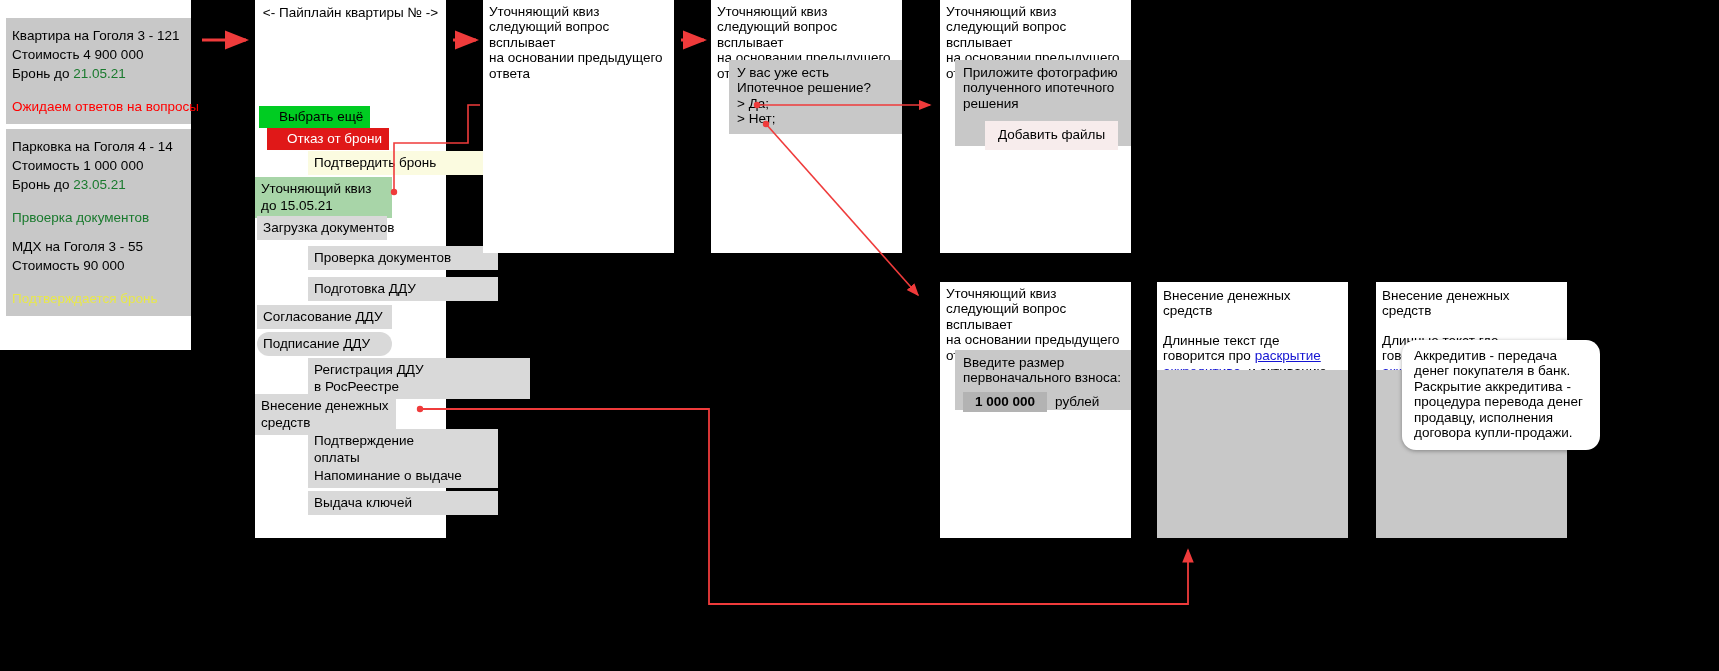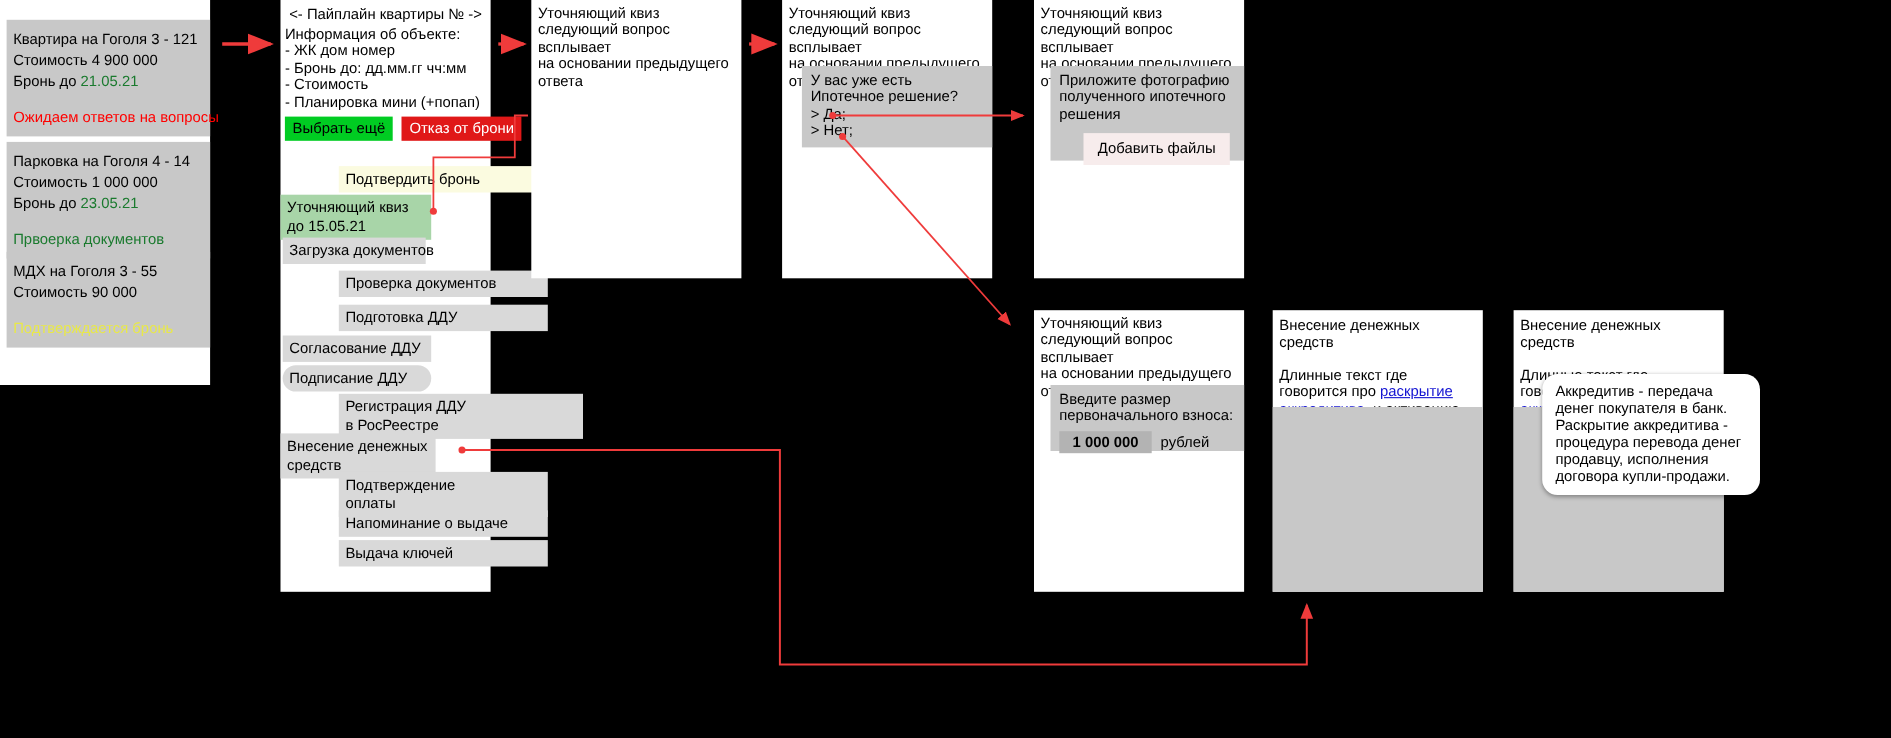--- a/index.html
+++ b/index.html
@@ -46,21 +46,21 @@
     text-align: center;
     padding: 5px 0 3px 0;
     font-size: 13.5px;
     white-space: nowrap;
   }
   .pipe-info { padding: 0 0 0 4px; line-height: 15.4px; font-size: 13.5px; }
   .pipe-info div { white-space: nowrap; }
   .pipe-btn-row { position: absolute; left: 4px; top: 106px; width: 230px; }
   .pipe-btn {
     display: inline-block;
-    padding: 3px 7px 4px 7px;
+    padding: 3px 7px 4px 20px;
     font-size: 13.5px;
     color: #000;
     vertical-align: top;
   }
   .btn-green { background: #00cc22; }
   .btn-red { background: #e01818; color: #ffffff; margin-left: 8px; }
   .stage {
     position: absolute;
     background: #d9d9d9;
     padding: 3px 6px 4px 6px;
@@ -158,27 +158,20 @@
   </div>
   <div class="deal-card" style="top:229px;">
     <div class="line">МДХ на Гоголя 3 - 55</div>
     <div class="line">Стоимость 90 000</div>
     <div class="line status-line status-yellow">Подтверждается бронь</div>
   </div>
 </div>
 
 <div class="panel" id="panel-pipeline">
   <div class="pipe-title">&lt;- Пайплайн квартиры № -&gt;</div>
-  <div class="pipe-info">
-    <div>Информация об объекте:</div>
-    <div>- ЖК дом номер</div>
-    <div>- Бронь до: дд.мм.гг чч:мм</div>
-    <div>- Стоимость</div>
-    <div>- Планировка мини (+попап)</div>
-  </div>
   <div class="pipe-btn-row">
     <span class="pipe-btn btn-green">Выбрать ещё</span><span class="pipe-btn btn-red">Отказ от брони</span>
   </div>
 
   <div class="stage stage-confirm" style="left:53px; top:151px; width:190px;">Подтвердить бронь</div>
   <div class="stage stage-active wrap" style="left:0px; top:177px; width:137px;"><span style="white-space:pre-line;">Уточняющий квиз
 до 15.05.21</span></div>
   <div class="stage" style="left:2px; top:216px; width:130px;">Загрузка документов</div>
   <div class="stage" style="left:53px; top:246px; width:190px;">Проверка документов</div>
   <div class="stage" style="left:53px; top:277px; width:190px;">Подготовка ДДУ</div>

